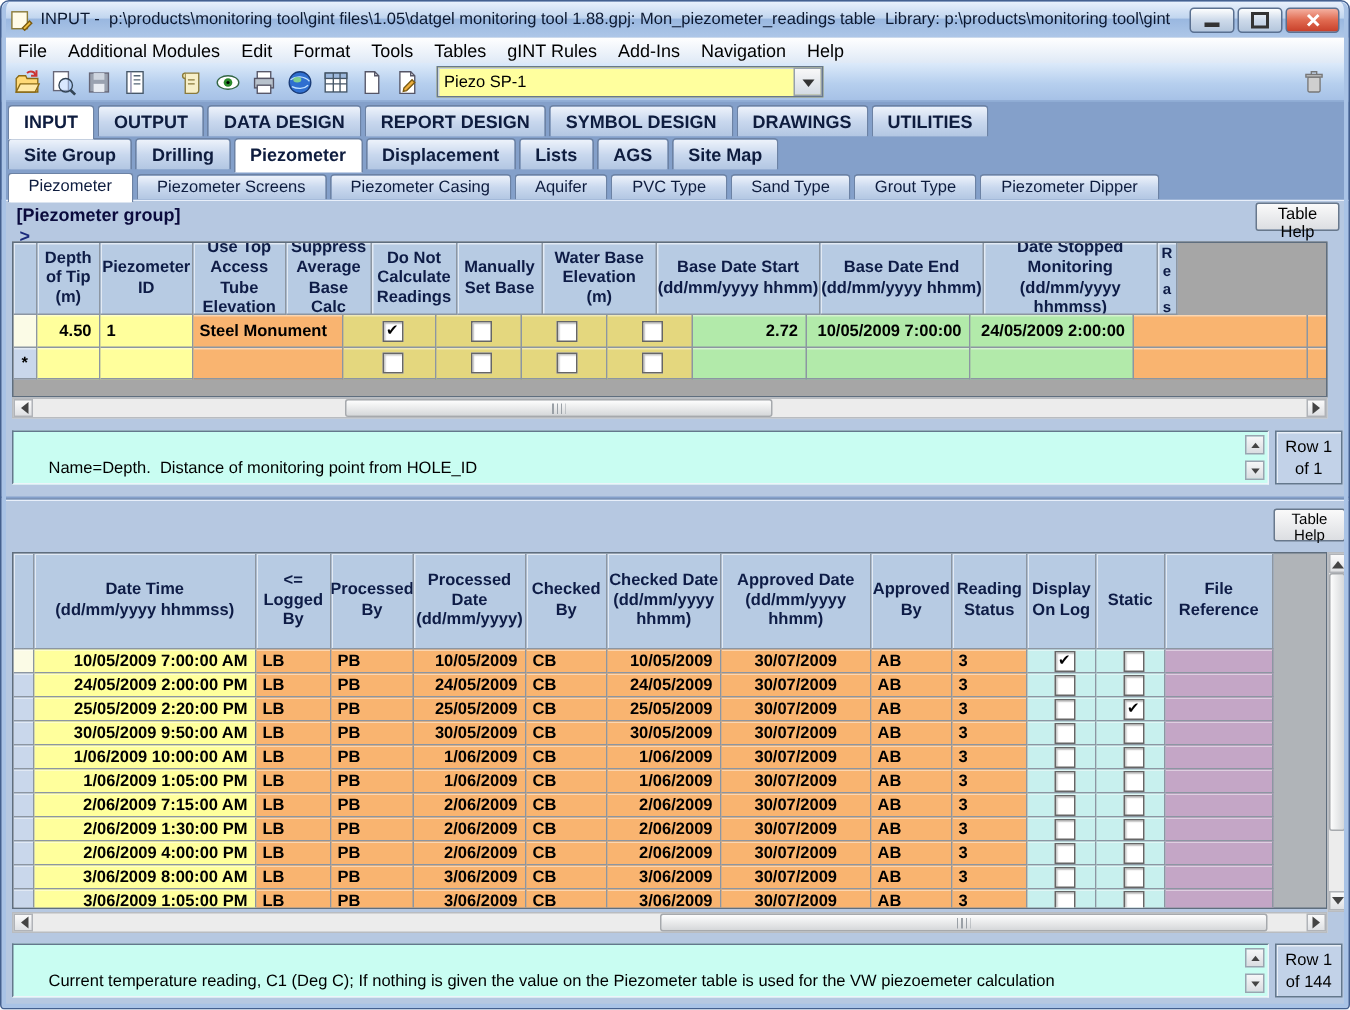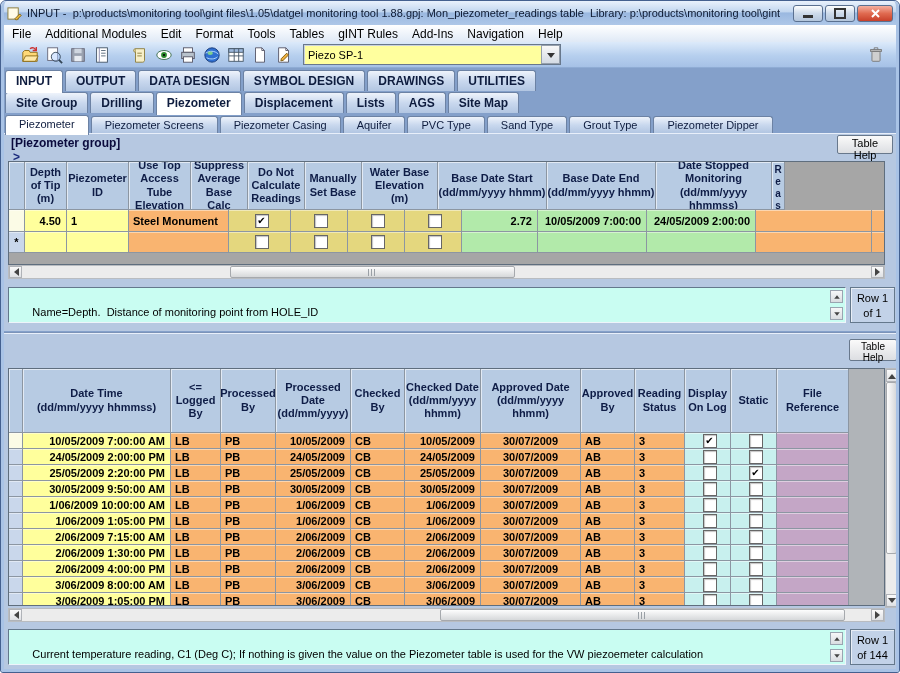--- a/index.html
+++ b/index.html
@@ -18,21 +18,21 @@
     justify-content:center;background:linear-gradient(#fdfefe,#cddaea 50%,#b4c6dc)}
   .wbtn.close{width:34px;background:linear-gradient(#f4b0a0,#e06a50 50%,#c8402a)}
   .gl-min{width:10px;height:3px;background:#333;margin-top:6px}
   .gl-max{width:8px;height:7px;border:2px solid #333}
   
   .menubar{position:absolute;top:24px;left:0;right:0;height:17px;display:flex;align-items:center;
     padding-left:4px;font-size:12px;color:#000;background:linear-gradient(#ffffff,#dfe9f6)}
   .menu-item{padding:1px 7px;cursor:default}
   
   .toolbar{position:absolute;top:41px;left:0;right:0;height:25px;display:flex;align-items:center;
-    padding-left:18px;background:linear-gradient(#dceafa,#b6cfee 55%,#a6c1e6);border-bottom:1px solid #8facd4}
+    padding-left:6px;background:linear-gradient(#dceafa,#b6cfee 55%,#a6c1e6);border-bottom:1px solid #8facd4}
   .tbgroup{display:flex;gap:2px}
   .tbgroup.gap{margin-left:16px}
   .tbicon{width:22px;height:20px;display:flex;align-items:center;justify-content:center}
   .tbicon svg{width:18px;height:18px;display:block}
   .combo{margin-left:8px;width:256px;height:19px;background:#ffff9e;border:1px solid #68788c;
     box-shadow:inset 1px 1px 0 #c9d2dd;display:flex;align-items:center}
   .combo-text{flex:1;font-size:11px;padding-left:4px;color:#000}
   .combo-btn{width:17px;height:17px;background:linear-gradient(#f8f8f8,#d4dbe4);border:1px solid #96a0ac;
     display:flex;align-items:center;justify-content:center}
   .combo-btn i{width:0;height:0;border:4px solid transparent;border-top:5px solid #333;margin-top:5px}
@@ -250,20 +250,21 @@
           <rect x="4" y="4" width="12" height="2" fill="#bbb" stroke="#777"></rect>
           <path d="M8 4V2h4v2" fill="none" stroke="#777"></path>
         </svg>
       </span>
   </div>
 
   <div class="tabrow r1" id="tabs1">
       <div class="tab active">INPUT</div>
       <div class="tab">OUTPUT</div>
       <div class="tab">DATA DESIGN</div>
+      <div class="tab">REPORT DESIGN</div>
       <div class="tab">SYMBOL DESIGN</div>
       <div class="tab">DRAWINGS</div>
       <div class="tab">UTILITIES</div>
     </div>
   <div class="tabrow r2" id="tabs2">
       <div class="tab">Site Group</div>
       <div class="tab">Drilling</div>
       <div class="tab active">Piezometer</div>
       <div class="tab">Displacement</div>
       <div class="tab">Lists</div>

